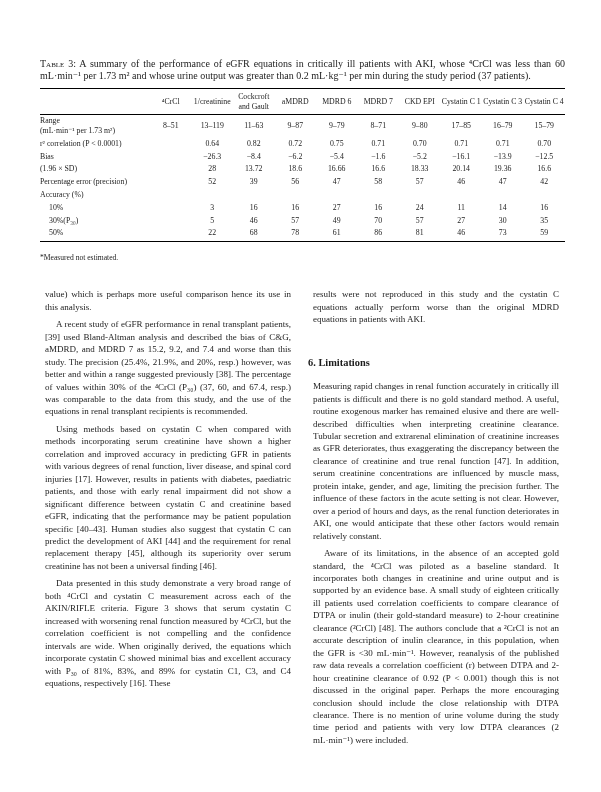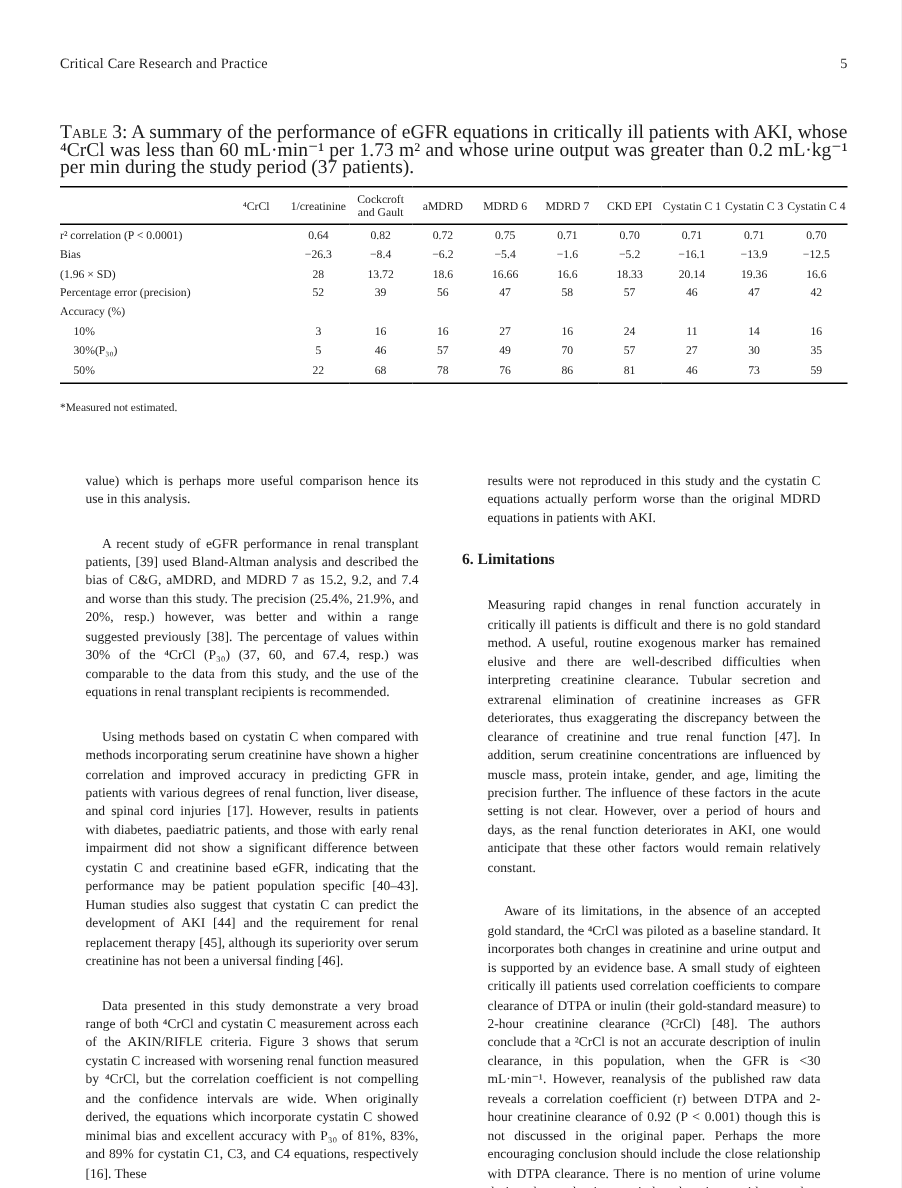--- a/index.html
+++ b/index.html
@@ -6,52 +6,48 @@
   .page{
     width:601px;height:792px;background:#ffffff;margin:0 auto;
     box-sizing:border-box;padding:38px 36px 0 40px;position:relative;
     font-family:"Liberation Serif","DejaVu Serif",serif;color:#1c1c1c;
     overflow:hidden;
   }
   
   .running-head{display:flex;justify-content:space-between;align-items:baseline;
     font-size:9.5px;letter-spacing:.1px;}
   
-  .caption{margin-top:34px;font-size:13px;line-height:11.6px;text-align:justify;}
+  .caption{margin-top:20px;font-size:10px;line-height:11.6px;text-align:justify;}
   .caption .cap-label{font-variant:small-caps;}
   
   table.results{width:100%;border-collapse:collapse;margin-top:7px;table-layout:fixed;
     font-size:7.8px;line-height:9.6px;border-top:1.2px solid #000;border-bottom:1.2px solid #000;}
   table.results thead th{border-bottom:.8px solid #000;font-weight:normal;
     text-align:center;vertical-align:middle;padding:3px 1px 2.5px;}
   table.results th.corner{width:108px;}
   table.results tbody th{font-weight:normal;text-align:left;vertical-align:middle;
     padding:1.6px 2px 1.6px 0;}
   table.results tbody td{text-align:center;vertical-align:middle;padding:1.6px 0;}
   table.results tbody tr.first-body th, table.results tbody tr.first-body td{padding-top:3px;}
   table.results tbody tr.last-body th, table.results tbody tr.last-body td{padding-bottom:3.5px;}
   table.results .l2{display:block;}
   table.results th.indent{padding-left:9px;}
   .footnote{font-size:7.6px;margin-top:11px;}
   
   .columns{display:flex;gap:12px;margin-top:21px;}
   .col{width:256px;font-size:9px;line-height:12.45px;text-align:justify;}
-  .col p{margin:17px;text-indent:11px;}
+  .col p{margin:5px;text-indent:11px;}
   .col p.noindent{text-indent:0;}
-  .col h2{font-size:10.4px;margin:15px 0 11px;font-weight:bold;}
+  .col h2{font-size:10.4px;margin:31px 0 11px;font-weight:bold;}
 </style>
 </head>
 <body>
 
 <div class="page">
 
-  <div class="running-head">
-    <span>Critical Care Research and Practice</span>
-    <span>5</span>
-  </div>
 
   <div class="caption">
     <span class="cap-label">Table 3:</span><span> A summary of the performance of eGFR equations in critically ill patients with AKI, whose ⁴CrCl was less than 60 mL·min⁻¹ per 1.73 m² and whose urine output was greater than 0.2 mL·kg⁻¹ per min during the study period (37 patients).</span>
   </div>
 
   <table class="results">
     <thead>
       <tr>
         <th class="corner"></th>
       <th>⁴CrCl</th>
@@ -61,20 +57,33 @@
           <th>MDRD 6</th>
           <th>MDRD 7</th>
           <th>CKD EPI</th>
           <th>Cystatin C 1</th>
           <th>Cystatin C 3</th>
           <th>Cystatin C 4</th>
         </tr>
     </thead>
     <tbody>
         <tr>
+          <th>Range<span class="l2">(mL·min⁻¹ per 1.73 m²)</span></th>
+          <td>8–51</td>
+          <td>13–119</td>
+          <td>11–63</td>
+          <td>9–87</td>
+          <td>9–79</td>
+          <td>8–71</td>
+          <td>9–80</td>
+          <td>17–85</td>
+          <td>16–79</td>
+          <td>15–79</td>
+        </tr>
+        <tr>
           <th>r² correlation (P &lt; 0.0001)</th>
           <td></td>
           <td>0.64</td>
           <td>0.82</td>
           <td>0.72</td>
           <td>0.75</td>
           <td>0.71</td>
           <td>0.70</td>
           <td>0.71</td>
           <td>0.71</td>
@@ -157,21 +166,21 @@
           <td>27</td>
           <td>30</td>
           <td>35</td>
         </tr>
         <tr class="last-body">
           <th class="indent">50%</th>
           <td></td>
           <td>22</td>
           <td>68</td>
           <td>78</td>
-          <td>76</td>
+          <td>61</td>
           <td>86</td>
           <td>81</td>
           <td>46</td>
           <td>73</td>
           <td>59</td>
         </tr>
       </tbody>
   </table>
 
   <div class="footnote">*Measured not estimated.</div>

